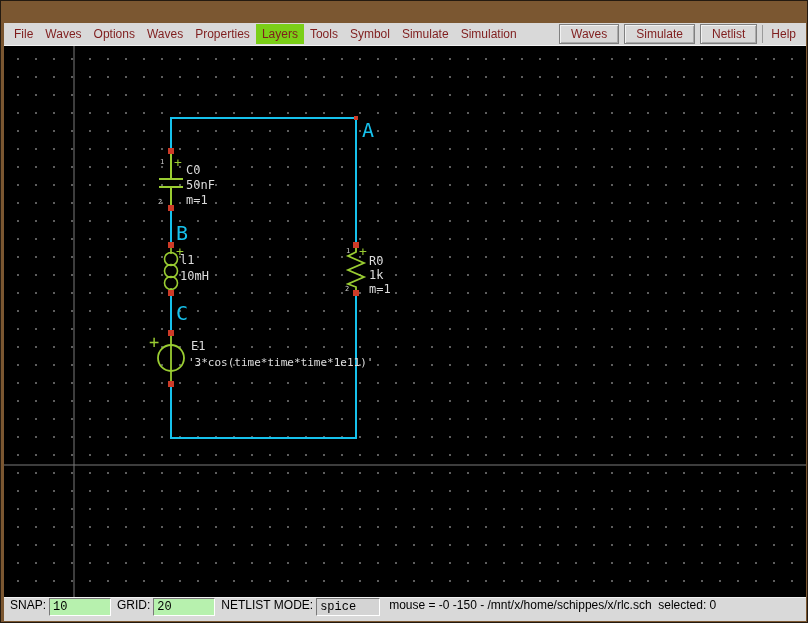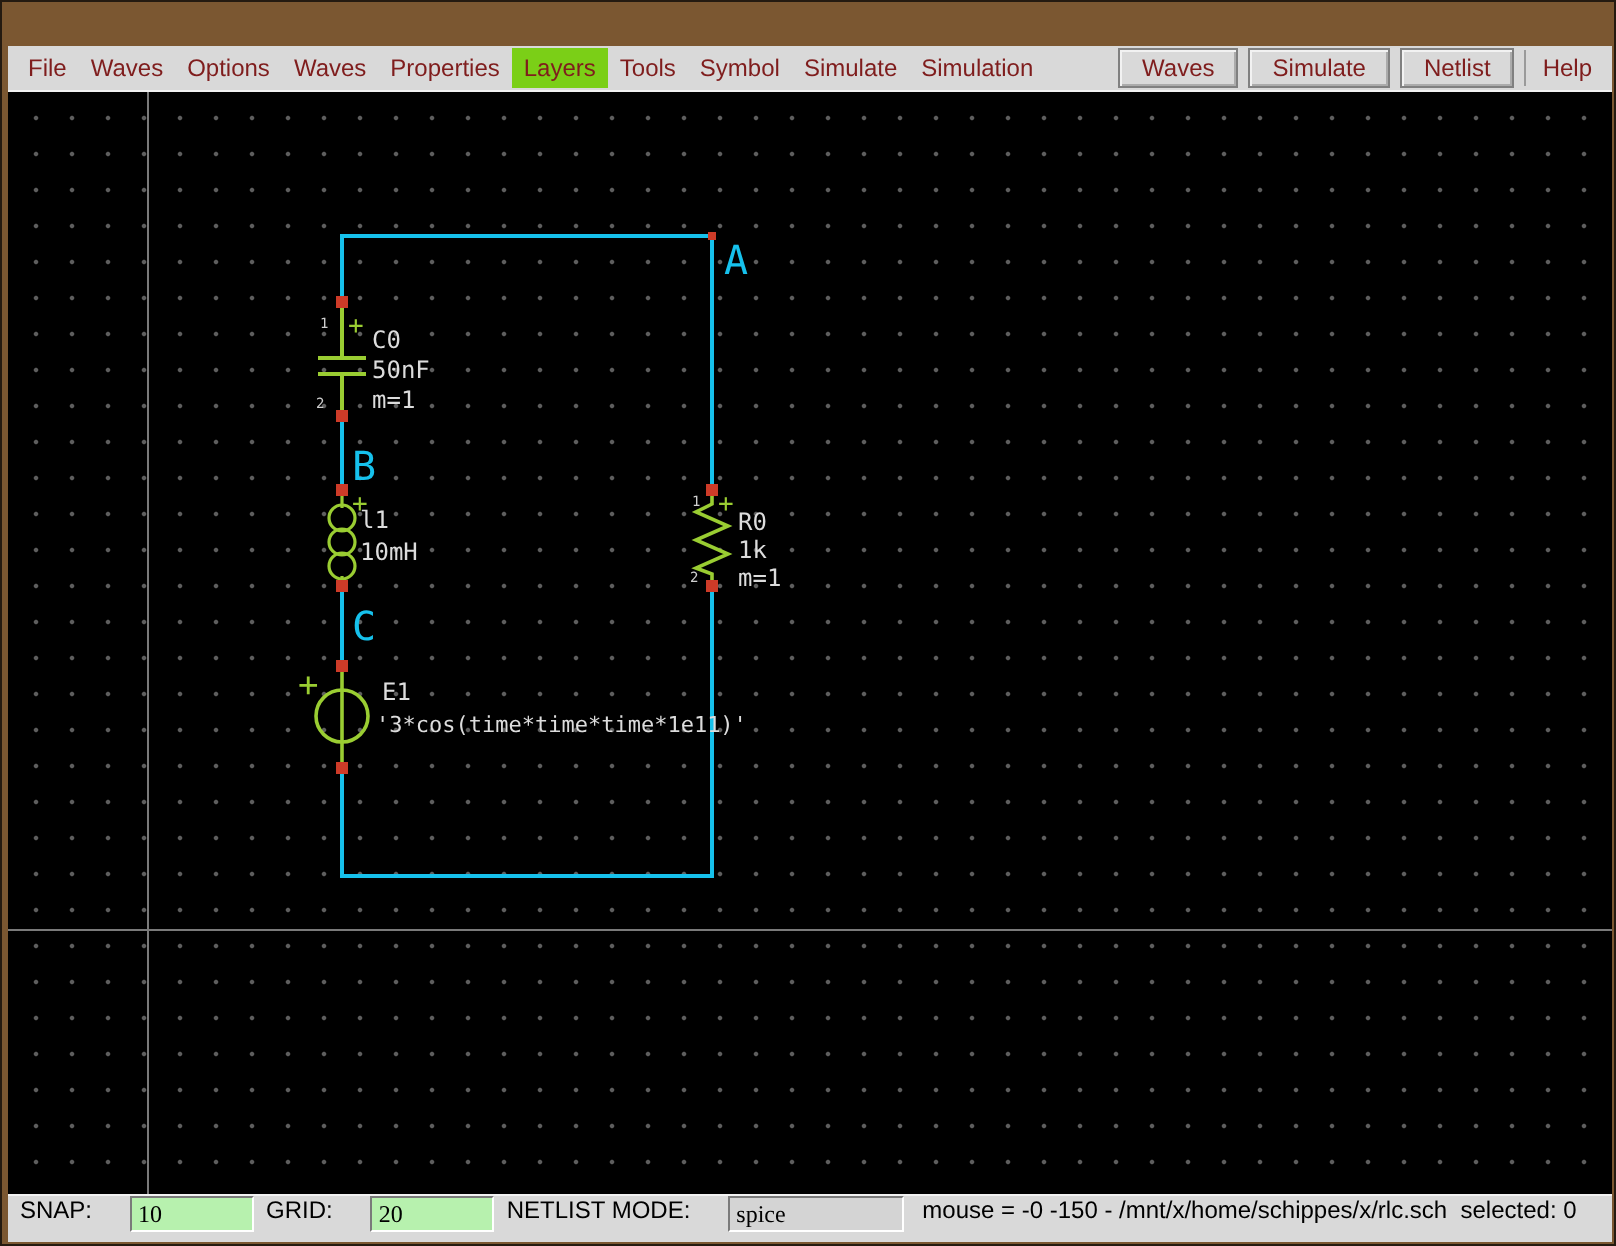--- a/index.html
+++ b/index.html
@@ -54,26 +54,26 @@
   text.plus{font-family:"DejaVu Sans Mono",monospace;fill:#9acd32;font-size:13px;}
   text.plusbig{font-family:"DejaVu Sans Mono",monospace;fill:#9acd32;font-size:17px;}
   
   .statusbar{
     position:absolute;top:596px;left:3px;width:802px;height:24px;background:#d9d9d9;
     display:flex;align-items:flex-start;font-size:12px;color:#000;box-sizing:border-box;
     border-top:1px solid #f2f2f2;
   }
   .sb-label{margin-left:6px;white-space:pre;}
   .sb-entry{
-    height:18px;box-sizing:border-box;margin-left:19px;padding:0 3px;
+    height:18px;box-sizing:border-box;margin-left:3px;padding:0 3px;
     border:1px solid;border-color:#7a7a7a #ffffff #ffffff #7a7a7a;
-    font-family:Liberation Serif, serif;font-size:12px;color:#000;
+    font-family:Liberation Mono, monospace;font-size:12px;color:#000;
   }
   .sb-green{background:#b7f1ae;width:62px;}
-  .sb-gray{background:#d4d4d4;width:88px;}
+  .sb-gray{background:#d4d4d4;width:64px;}
   .sb-info{margin-left:9px;white-space:pre;}
 </style>
 </head>
 <body>
 
 <div class="window">
 
 
   <div class="menubar">
     <div class="menus">

